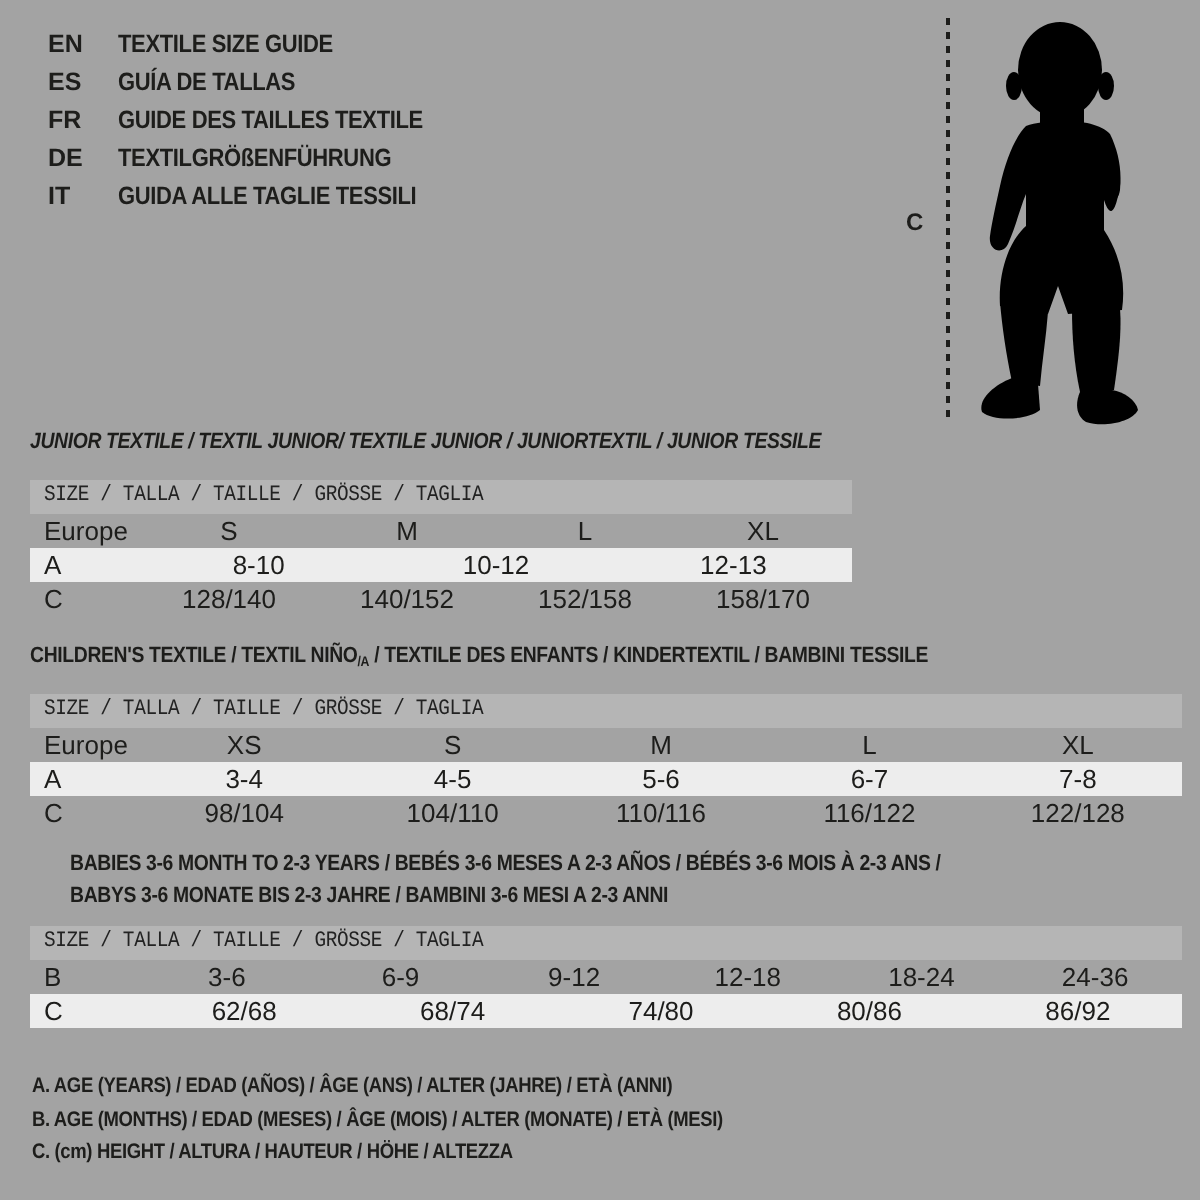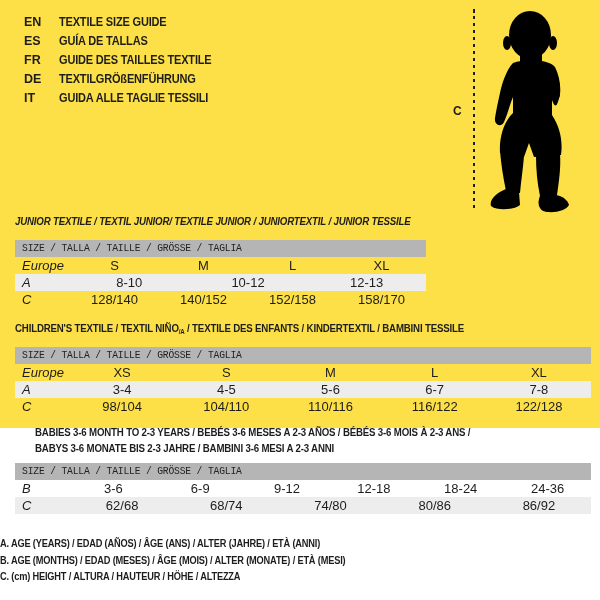--- a/index.html
+++ b/index.html
@@ -1,21 +1,21 @@
 <!DOCTYPE html>
 <html><head>
 <meta charset="utf-8">
 <style>
   html,body { margin:0; padding:0; }
   body {
     width:600px; height:600px; background:#ffffff;
     font-family:"Liberation Sans", sans-serif;
     color:#1d1d1b; overflow:hidden;
   }
-  .page { position:relative; width:600px; height:428px; background:#fde047; }
+  .page { position:relative; width:600px; height:600px; background:#a3a3a3; }
 
   
   .cond { display:inline-block; transform:scaleX(0.88); transform-origin:left center;
           white-space:nowrap; letter-spacing:-0.2px; }
 
   
   .lang-block { position:absolute; left:24px; top:13px; }
   .lang-row  { display:flex; height:19px; line-height:19px; }
   .lang-code { width:35px; font-size:12.5px; font-weight:700; }
   .lang-title{ font-size:12.5px; font-weight:700; }
@@ -36,25 +36,25 @@
 
   
   .size-table { position:absolute; left:15px; }
   .t1-table { top:240px; width:411px; }
   .t2-table { top:347px; width:576px; }
   .t3-table { top:463px; width:576px; }
   .hdr  { background:#b5b5b5; height:17px; line-height:17px; padding-left:7px;
           font-size:11px; color:#222;font-family:Liberation Mono, monospace; }
   .trow { display:flex; height:17px; line-height:17px; font-size:13px; }
   .alt  { background:#ededed; }
-  .lbl  { width:48px; padding-left:7px;font-style:italic; }
+  .lbl  { width:48px; padding-left:7px; }
   .cell { flex:1; text-align:center; }
 
   
-  .footnotes { position:absolute; left:0; top:535px; font-size:10.5px; font-weight:700; }
+  .footnotes { position:absolute; left:16px; top:535px; font-size:10.5px; font-weight:700; }
   .footnote  { height:16.5px; line-height:16.5px; white-space:nowrap; }
 </style>
 </head>
 <body>
 
 <div class="page">
 
   <div class="lang-block">
     <div class="lang-row">
       <span class="lang-code">EN</span>

